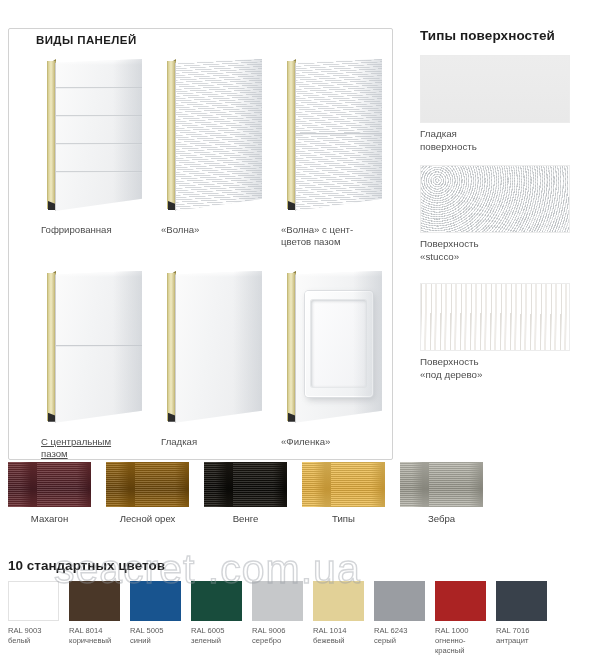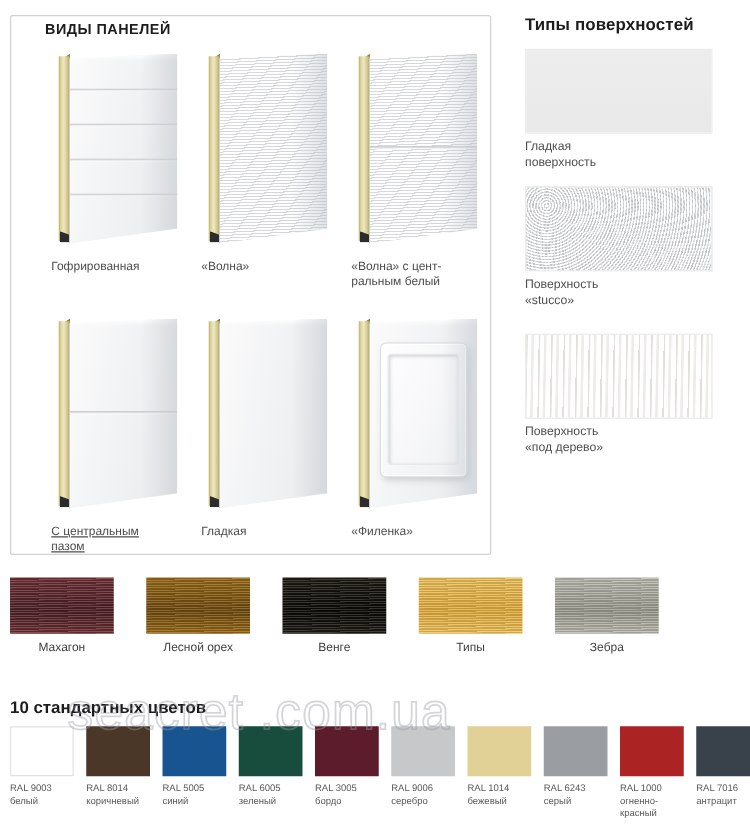--- a/index.html
+++ b/index.html
@@ -8,21 +8,21 @@
     background:#ffffff;
     font-family:"Liberation Sans", sans-serif;
     color:#3b3b3b;
     position:relative;
     overflow:hidden;
     -webkit-font-smoothing:antialiased;
   }
   .page{position:relative;width:600px;height:660px;}
 
   
-  .top{position:absolute;left:0;top:0;width:527px;height:458px;}
+  .top{position:absolute;left:0;top:16px;width:527px;height:458px;}
 
   
   .panels-fieldset{
     position:absolute;left:8px;top:12px;width:385px;height:432px;
     border:1px solid #d2d2d2;border-radius:2px;box-sizing:border-box;
   }
   .panels-legend{
     position:absolute;left:20px;top:4px;
     background:#ffffff;padding:0 7px;
     font-size:11.5px;font-weight:bold;letter-spacing:.4px;
@@ -130,21 +130,21 @@
         rgba(236,233,229,.8) 4.5px 6px,
         rgba(255,255,255,1) 6.5px 10px);
   }
   .surf-cap{font-size:9.8px;line-height:12.6px;color:#4d4d4d;padding-top:5px;}
 
   
   .wood-sec{position:absolute;left:8px;top:462px;width:586px;}
   .sec-title{
     margin:0 0 8px 0;font-size:13.5px;font-weight:bold;color:#1d1d1d;
   }
-  .wood-row{display:flex;gap:26px;}
+  .wood-row{display:flex;gap:15px;}
   .wood-item{width:83px;}
   .wood-sw{width:83px;height:45px;position:relative;overflow:hidden;}
   .wood-sw::after{
     content:"";position:absolute;inset:0;
     background-image:repeating-linear-gradient(
        179deg, rgba(255,255,255,.16) 0 .7px, rgba(0,0,0,.14) .9px 2px);
   }
   .wood-cap{font-size:9.6px;color:#3f3f3f;padding-top:6px;text-align:center;}
 
   
@@ -227,21 +227,21 @@
                 <div class="edge"></div>
                 <div class="edge-cap"></div>
                 <div class="face">
                   <div class="wave-tex"></div>
                   <div class="center-groove" style="top:74px"></div>
                   <div class="shade"></div>
                 </div>
               </div>
             </div>
             <div class="panel-cap" style="white-space: pre-line;">«Волна» с цент-
-ральным белый</div>
+цветов пазом</div>
           </div>
 
         </div>
 
         <div class="panel-row" style="margin-top:10px">
 
           <div class="panel-cell">
             <div class="panel-art">
               <div class="gp">
                 <div class="edge-top"></div>
@@ -363,25 +363,20 @@
         <div class="ral-sw" style="background-color: rgb(24, 84, 143);"></div>
         <div class="ral-cap" style="white-space: pre-line;">RAL 5005
 синий</div>
       </div>
       <div class="ral-item">
         <div class="ral-sw" style="background-color: rgb(24, 76, 60);"></div>
         <div class="ral-cap" style="white-space: pre-line;">RAL 6005
 зеленый</div>
       </div>
       <div class="ral-item">
-        <div class="ral-sw" style="background-color: rgb(93, 28, 44);"></div>
-        <div class="ral-cap" style="white-space: pre-line;">RAL 3005
-бордо</div>
-      </div>
-      <div class="ral-item">
         <div class="ral-sw" style="background-color: rgb(198, 200, 202);"></div>
         <div class="ral-cap" style="white-space: pre-line;">RAL 9006
 серебро</div>
       </div>
       <div class="ral-item">
         <div class="ral-sw" style="background-color: rgb(226, 209, 151);"></div>
         <div class="ral-cap" style="white-space: pre-line;">RAL 1014
 бежевый</div>
       </div>
       <div class="ral-item">

